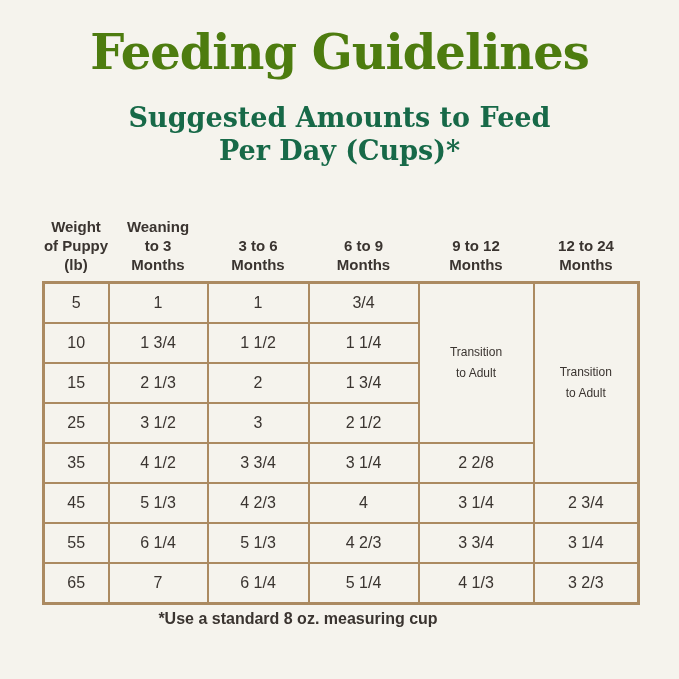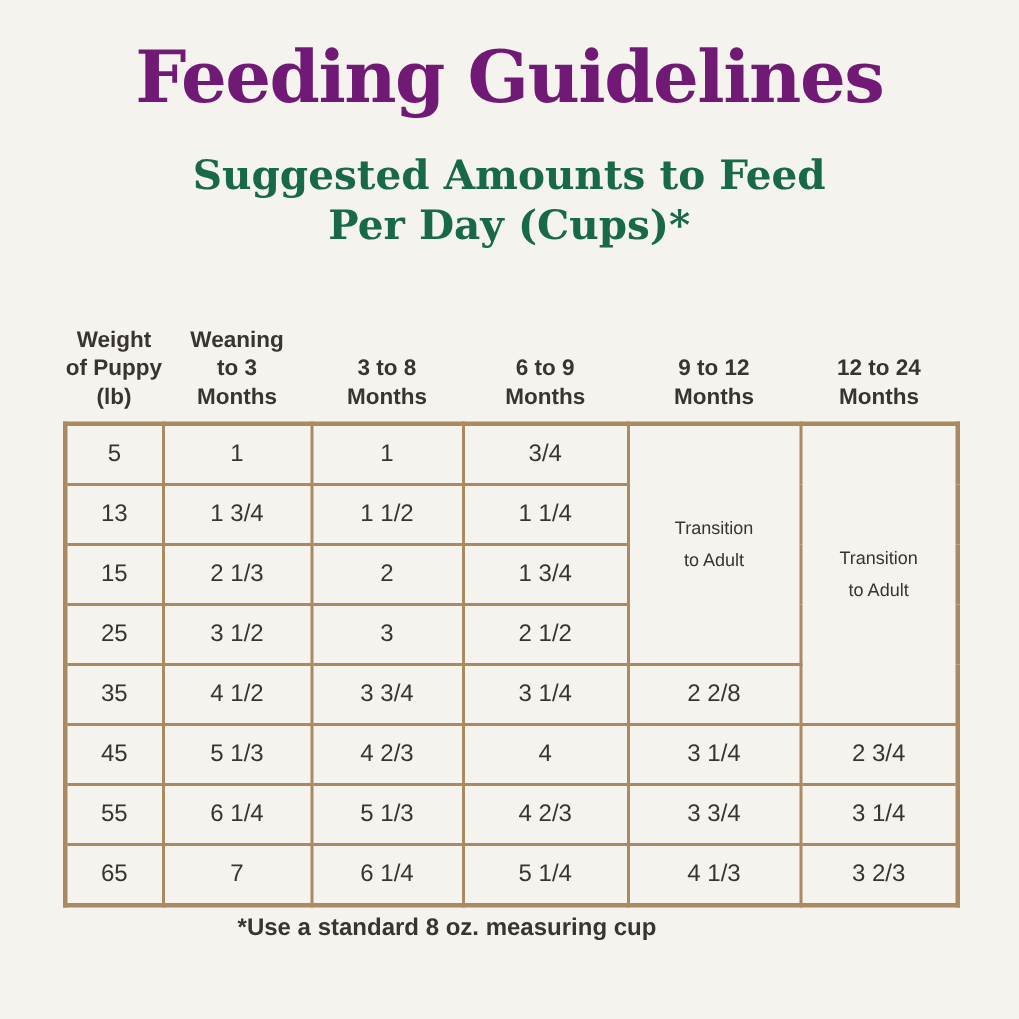--- a/index.html
+++ b/index.html
@@ -14,21 +14,21 @@
   .title {
     position: absolute;
     top: 24px;
     left: 0;
     width: 679px;
     text-align: center;
     font-family: "DejaVu Serif", serif;
     font-weight: bold;
     font-size: 48px;
     letter-spacing: -1px;
-    color: #701a75;
+    color: #4d7c0f;
   }
   .subtitle {
     position: absolute;
     top: 102px;
     left: 0;
     width: 679px;
     text-align: center;
     font-family: "DejaVu Serif", serif;
     font-weight: bold;
     font-size: 27px;
@@ -102,21 +102,21 @@
       <col style="width:105px">
   </colgroup>
   <thead>
     <tr>
       <th>Weight
 of Puppy
 (lb)</th>
       <th>Weaning
 to 3
 Months</th>
-      <th>3 to 8
+      <th>3 to 6
 Months</th>
       <th>6 to 9
 Months</th>
       <th>9 to 12
 Months</th>
       <th>12 to 24
 Months</th>
     </tr>
   </thead>
   <tbody>
@@ -124,21 +124,21 @@
       <td>5</td>
       <td>1</td>
       <td>1</td>
       <td>3/4</td>
       <td class="transition" rowspan="4">Transition
 to Adult</td>
       <td class="transition" rowspan="5">Transition
 to Adult</td>
     </tr>
     <tr>
-      <td>13</td>
+      <td>10</td>
       <td>1 3/4</td>
       <td>1 1/2</td>
       <td>1 1/4</td>
     </tr>
     <tr>
       <td>15</td>
       <td>2 1/3</td>
       <td>2</td>
       <td>1 3/4</td>
     </tr>

